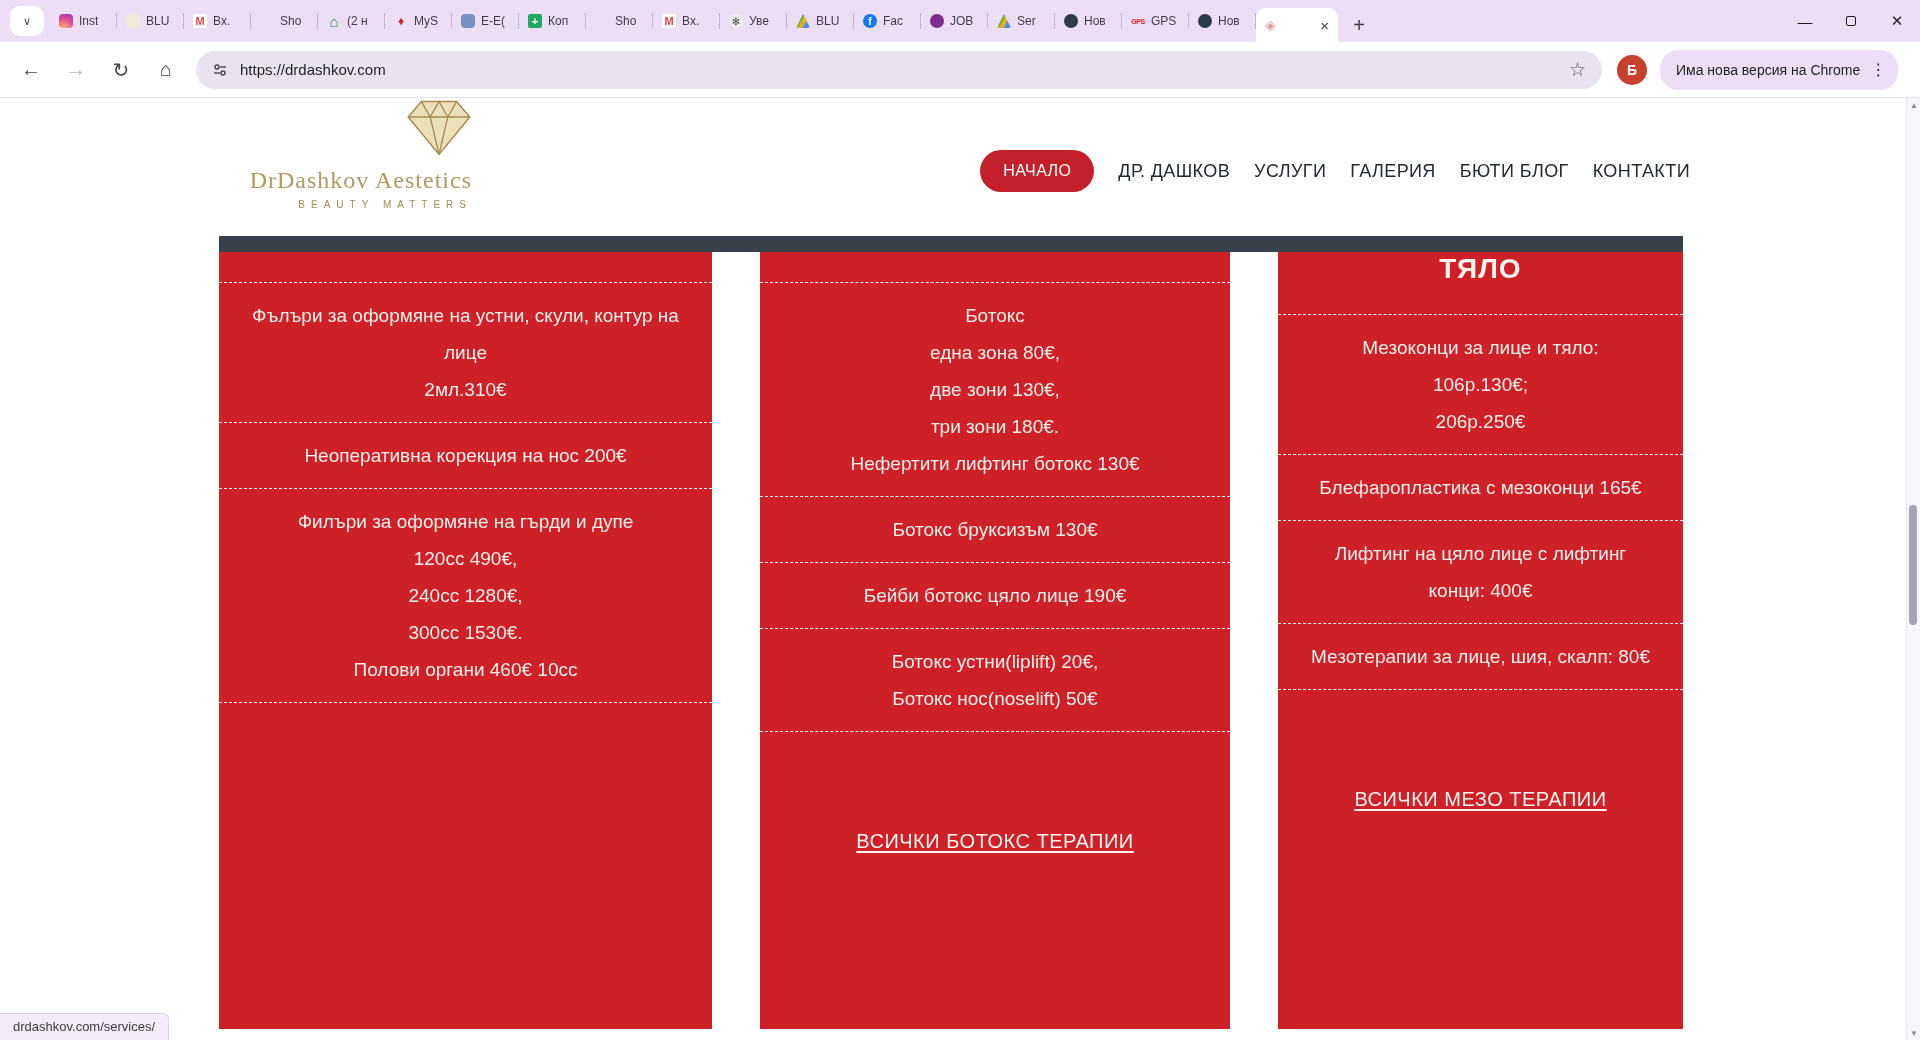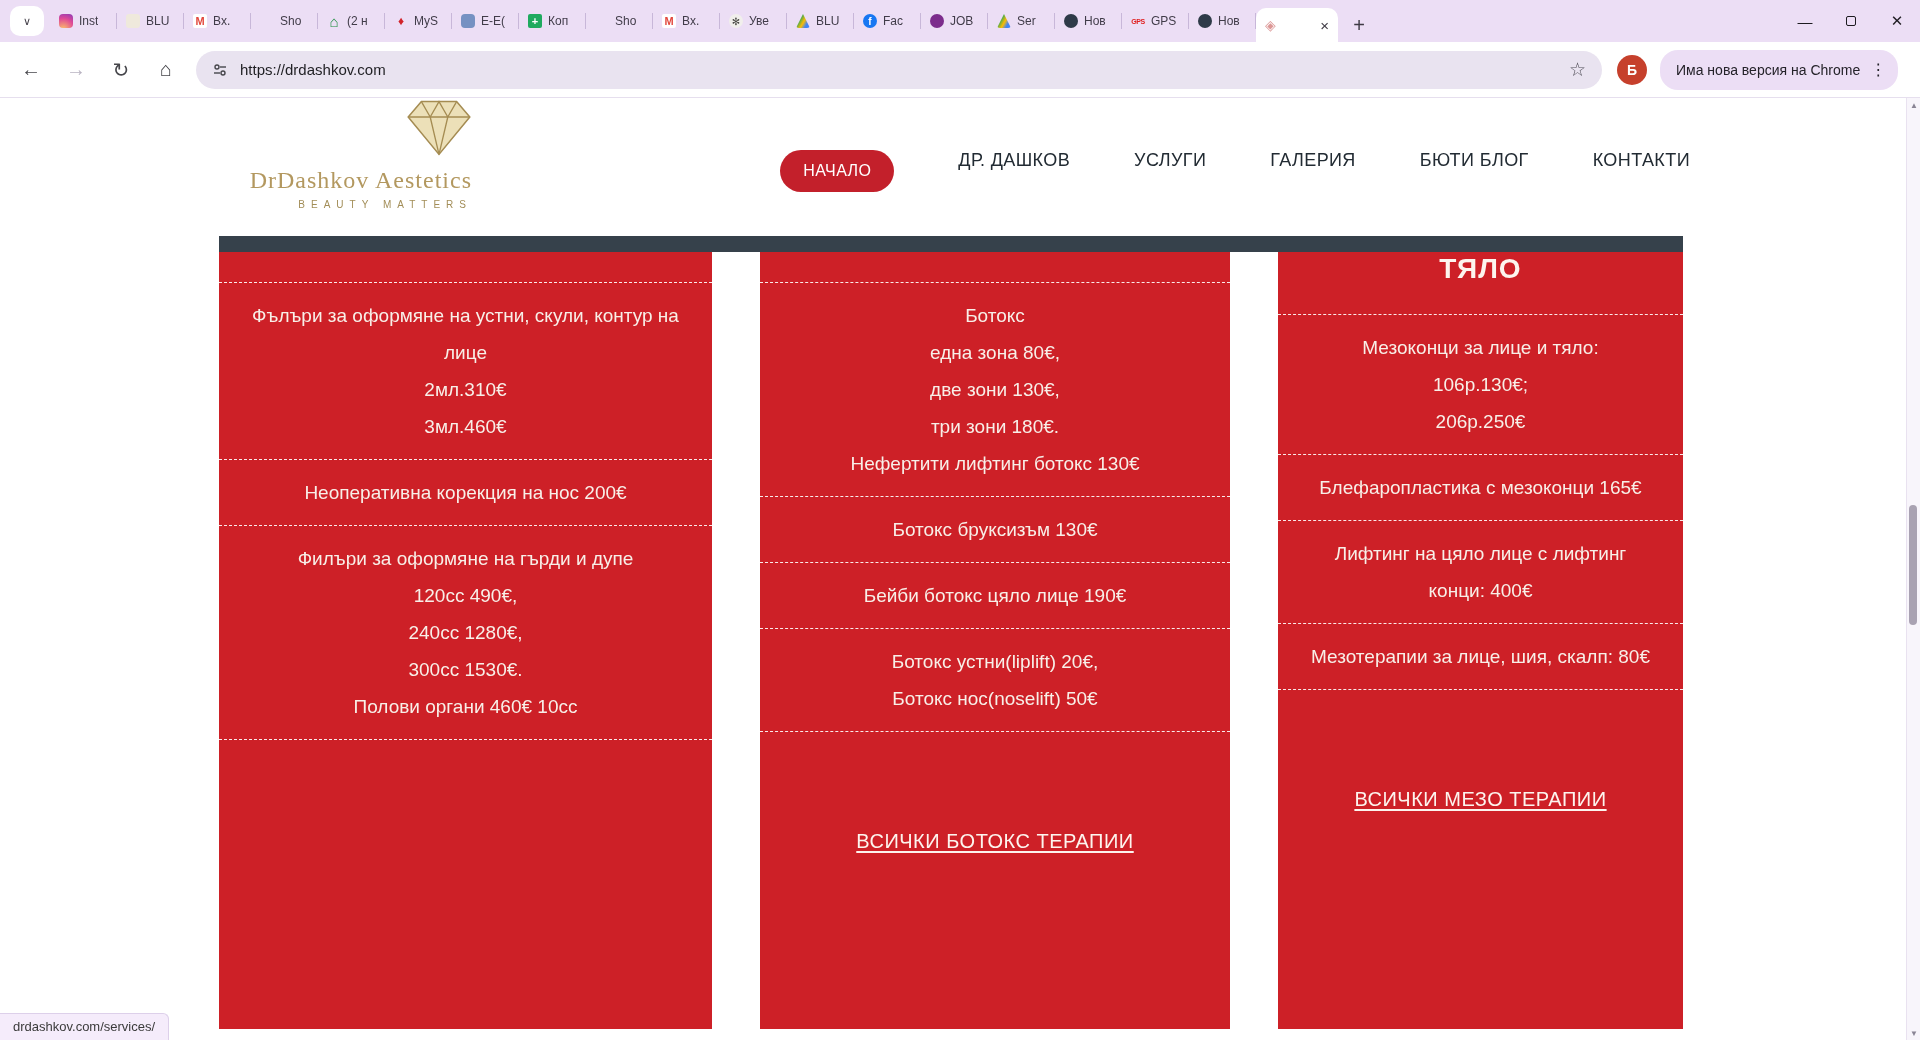--- a/index.html
+++ b/index.html
@@ -66,21 +66,21 @@
                  color:#242229; gap:10px; }
   .dots { font-size:16px; color:#242229; }
 
   
   .page { position:absolute; top:98px; left:0; width:1920px; height:942px; background:#fff; }
   .site-header { position:absolute; top:0; left:0; width:1920px; height:138px; background:#fff; }
   .logo { position:absolute; left:220px; top:1px; width:252px; text-align:right; }
   .logo-title { font-family:"Liberation Serif", serif; font-size:24px; letter-spacing:1px;
                 color:#b3985f; margin-top:6px; white-space:nowrap; }
   .logo-sub { font-size:10px; letter-spacing:6px; color:#a28d57; margin-top:5px; }
-  nav#main-nav { position:absolute; right:230px; top:52px; display:flex; gap:64px; align-items:flex-start; }
+  nav#main-nav { position:absolute; right:230px; top:52px; display:flex; gap:24px; align-items:center; }
   .nav-item { font-size:18px; color:#222b33; letter-spacing:.4px; text-decoration:none;
               white-space:nowrap; cursor:pointer; }
   .nav-item.active { background:#c3202b; color:#fff; padding:12px 23px; border-radius:25px;
                      font-size:16px; }
 
   .dark-bar { position:absolute; left:219px; top:138px; width:1464px; height:16px; background:#36414b; }
 
   .cols { position:absolute; left:219px; top:154px; width:1464px; height:777px;
           display:flex; justify-content:space-between; overflow:hidden; }
   .pcol { background:#cd2027; color:#f8efe8; text-align:center; font-size:19px; }
@@ -246,21 +246,20 @@
   </header>
 
   <div class="dark-bar"></div>
 
   <div class="cols" id="cols">
       <div class="pcol">
         <div class="ptop"></div>
         <div class="psec">
           <p>Фълъри за оформяне на устни, скули, контур на лице</p>
           <p>2мл.310€</p>
-          <p>3мл.460€</p>
         </div>
         <div class="psec">
           <p>Неоперативна корекция на нос 200€</p>
         </div>
         <div class="psec">
           <p>Филъри за оформяне на гърди и дупе</p>
           <p>120cc 490€,</p>
           <p>240cc 1280€,</p>
           <p>300cc 1530€.</p>
           <p>Полови органи 460€ 10cc</p>

